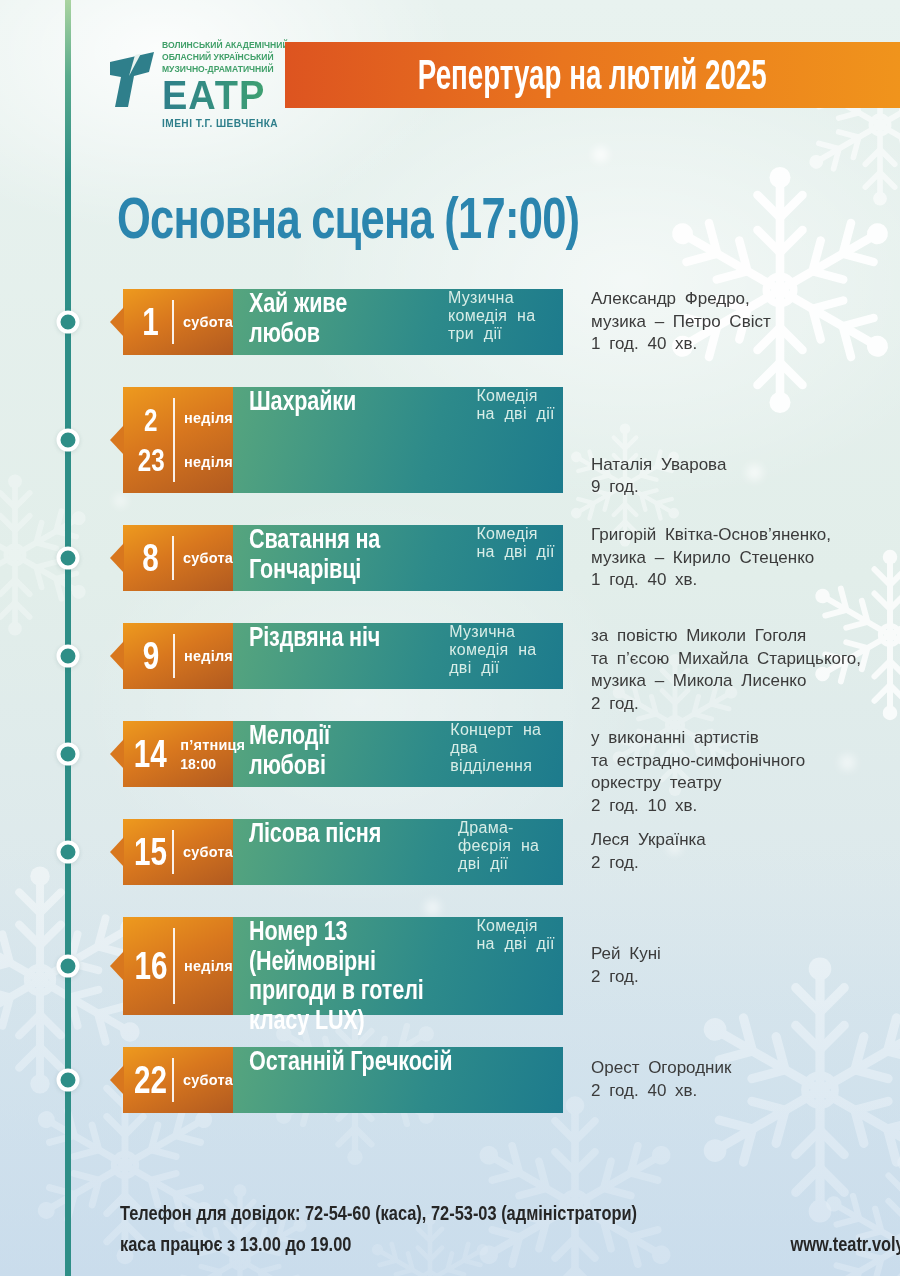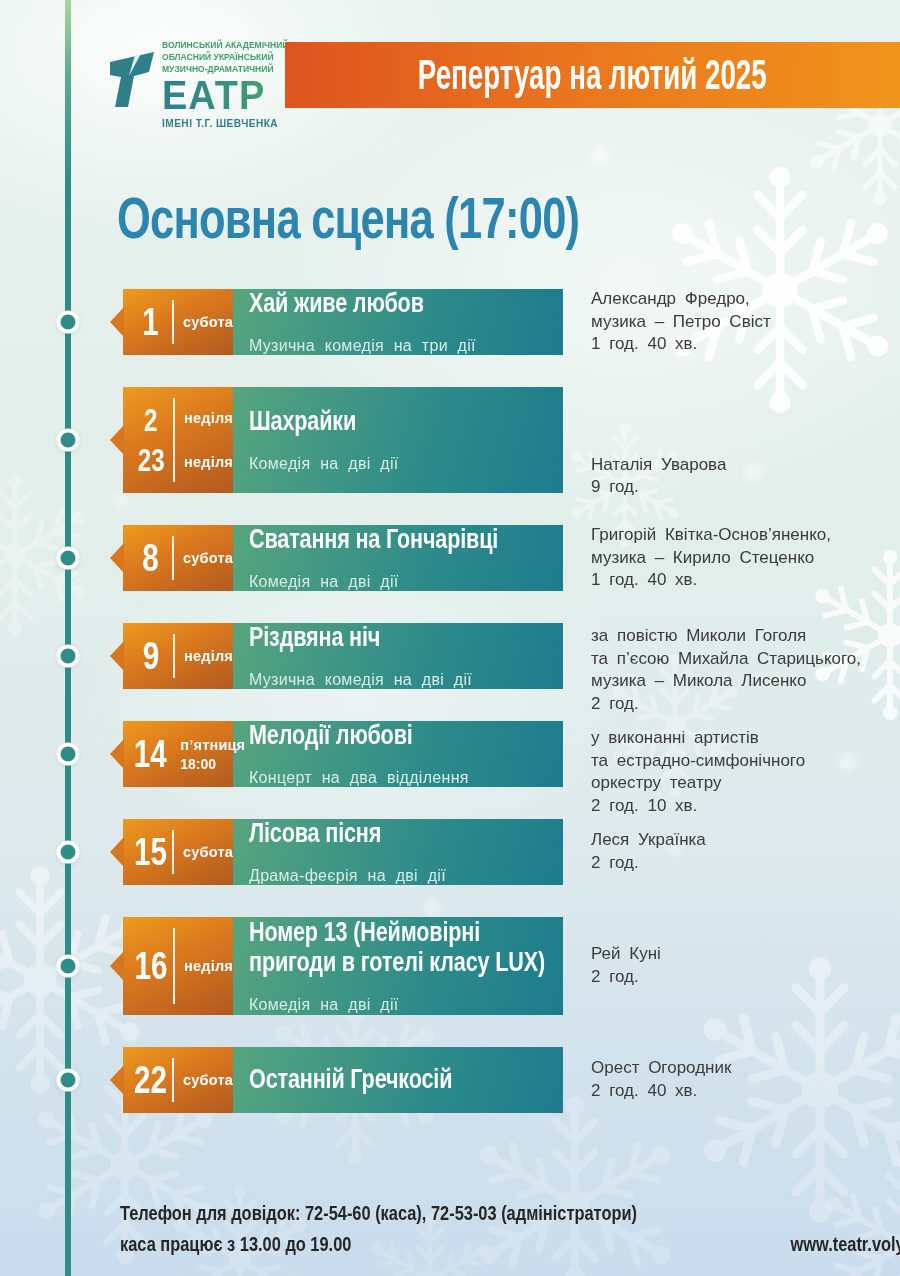--- a/index.html
+++ b/index.html
@@ -71,24 +71,24 @@
     transform:scaleX(.78);}
   .num-col{display:flex;flex-direction:column;gap:9px;width:46px;align-items:center;}
   .num-col .num{width:auto;font-size:31px;}
   .sep{width:2px;align-self:stretch;background:rgba(255,255,255,.9);margin:11px 0;}
   .lbl-col{display:flex;flex-direction:column;margin-left:9px;}
   .row--double .lbl-col{gap:28px;}
   .lbl{font-size:14.5px;font-weight:bold;color:#fff;letter-spacing:.2px;}
   .time-lbl{font-size:14px;font-weight:bold;color:#fff;margin-top:3px;}
   .bar{width:330px;height:100%;box-sizing:border-box;flex-shrink:0;
     background:linear-gradient(105deg,#56a57e 0%,#2d8a8a 60%,#1d7b8d 100%);
-    display:flex;flex-direction:column;justify-content:center;padding-left:16px;}
+    display:flex;flex-direction:row;justify-content:center;padding-left:16px;}
   .ev-title{font-size:27px;font-weight:bold;color:#fff;line-height:1.1;letter-spacing:-.2px;
     width:125%;transform:scaleX(.8);transform-origin:left center;}
-  .ev-genre{font-size:16px;color:#d8ede7;margin-top:19px;word-spacing:5px;letter-spacing:.3px;}
+  .ev-genre{font-size:16px;color:#d8ede7;margin-top:0;word-spacing:5px;letter-spacing:.3px;}
   .note{margin-left:28px;width:300px;font-size:17px;color:#3b3b3b;line-height:1.33;
     word-spacing:4px;white-space:pre-line;align-self:center;}
   .row--double .note{align-self:flex-end;margin-bottom:-6px;}
   .row:nth-child(4) .note{align-self:flex-start;margin-top:2px;}
   .row:nth-child(5) .note{align-self:flex-start;margin-top:6px;}
 
   
   .footer{position:absolute;left:120px;right:40px;top:1202px;display:flex;
     justify-content:space-between;align-items:flex-end;gap:8px;}
   .footer-line{font-size:20px;font-weight:bold;color:#262626;white-space:nowrap;

